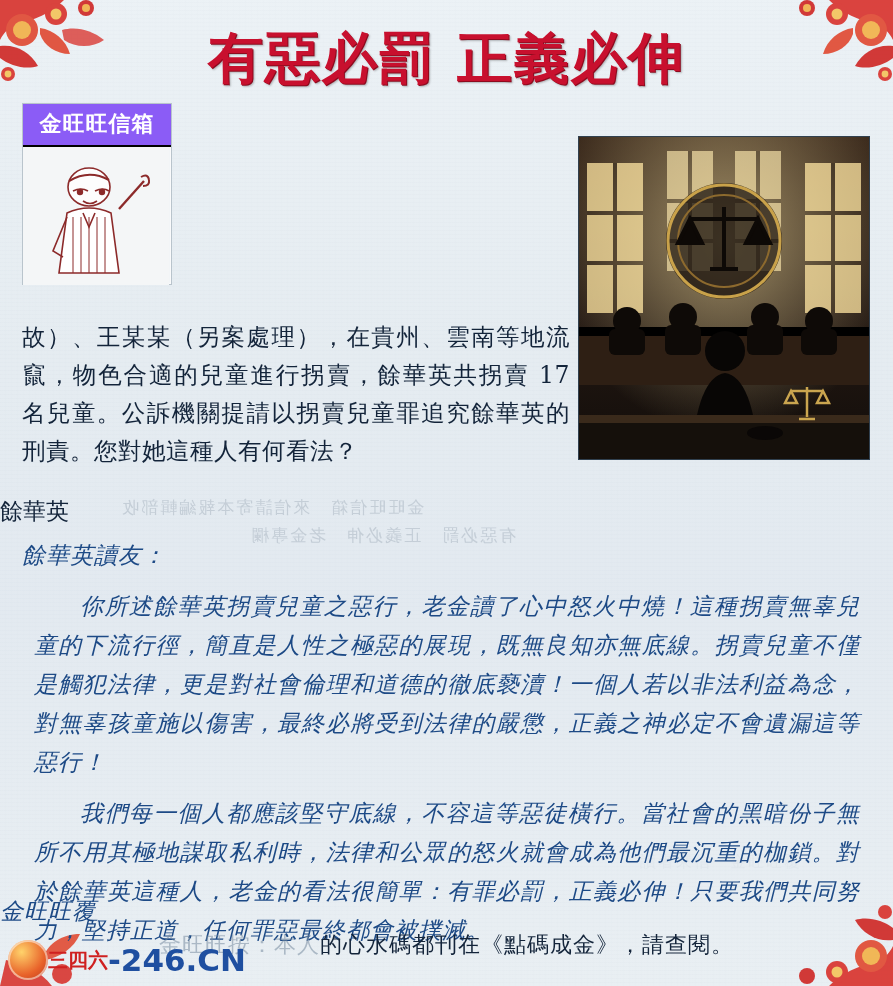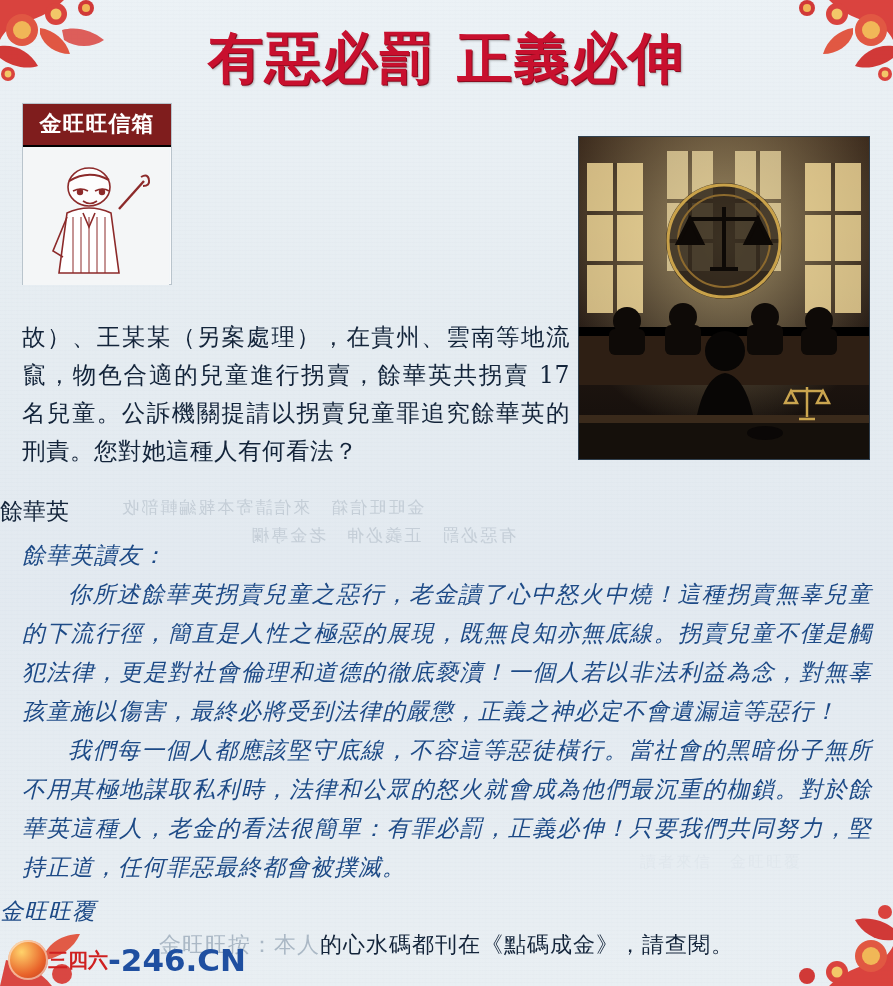--- a/index.html
+++ b/index.html
@@ -81,21 +81,21 @@
     position: absolute;
     top: 103px;
     left: 22px;
     width: 148px;
     height: 180px;
     background: #f2f5f7;
     border: 1px solid #b9c4cc;
     box-shadow: 0 0 0 1px rgba(255,255,255,0.6) inset;
   }
   .badge-title {
-    background: #7f1d1d;
+    background: #8b5cf6;
     color: #fff;
     font-weight: bold;
     font-size: 22px;
     letter-spacing: 1px;
     text-align: center;
     padding: 5px 0 6px;
     border-bottom: 2px solid #000;
   }
   .badge-art {
     position: relative;
@@ -161,21 +161,21 @@
     color: #1d4a86;
     font-family: Liberation Mono, monospace;
     font-size: 23px;
     line-height: 39px;
     letter-spacing: 1px;
     font-style: italic;
     text-align: justify;
   }
   .reply .salute { display: block; font-style: italic; }
   .reply p {
-    margin: 0;
+    margin: 12px;
     text-indent: 2em;
   }
   .reply-sign {
     position: absolute;
     top: 896px;
     left: 0;
     width: 846px;
     text-align: left;
     font-size: 23px;
     color: #1d4a86;

